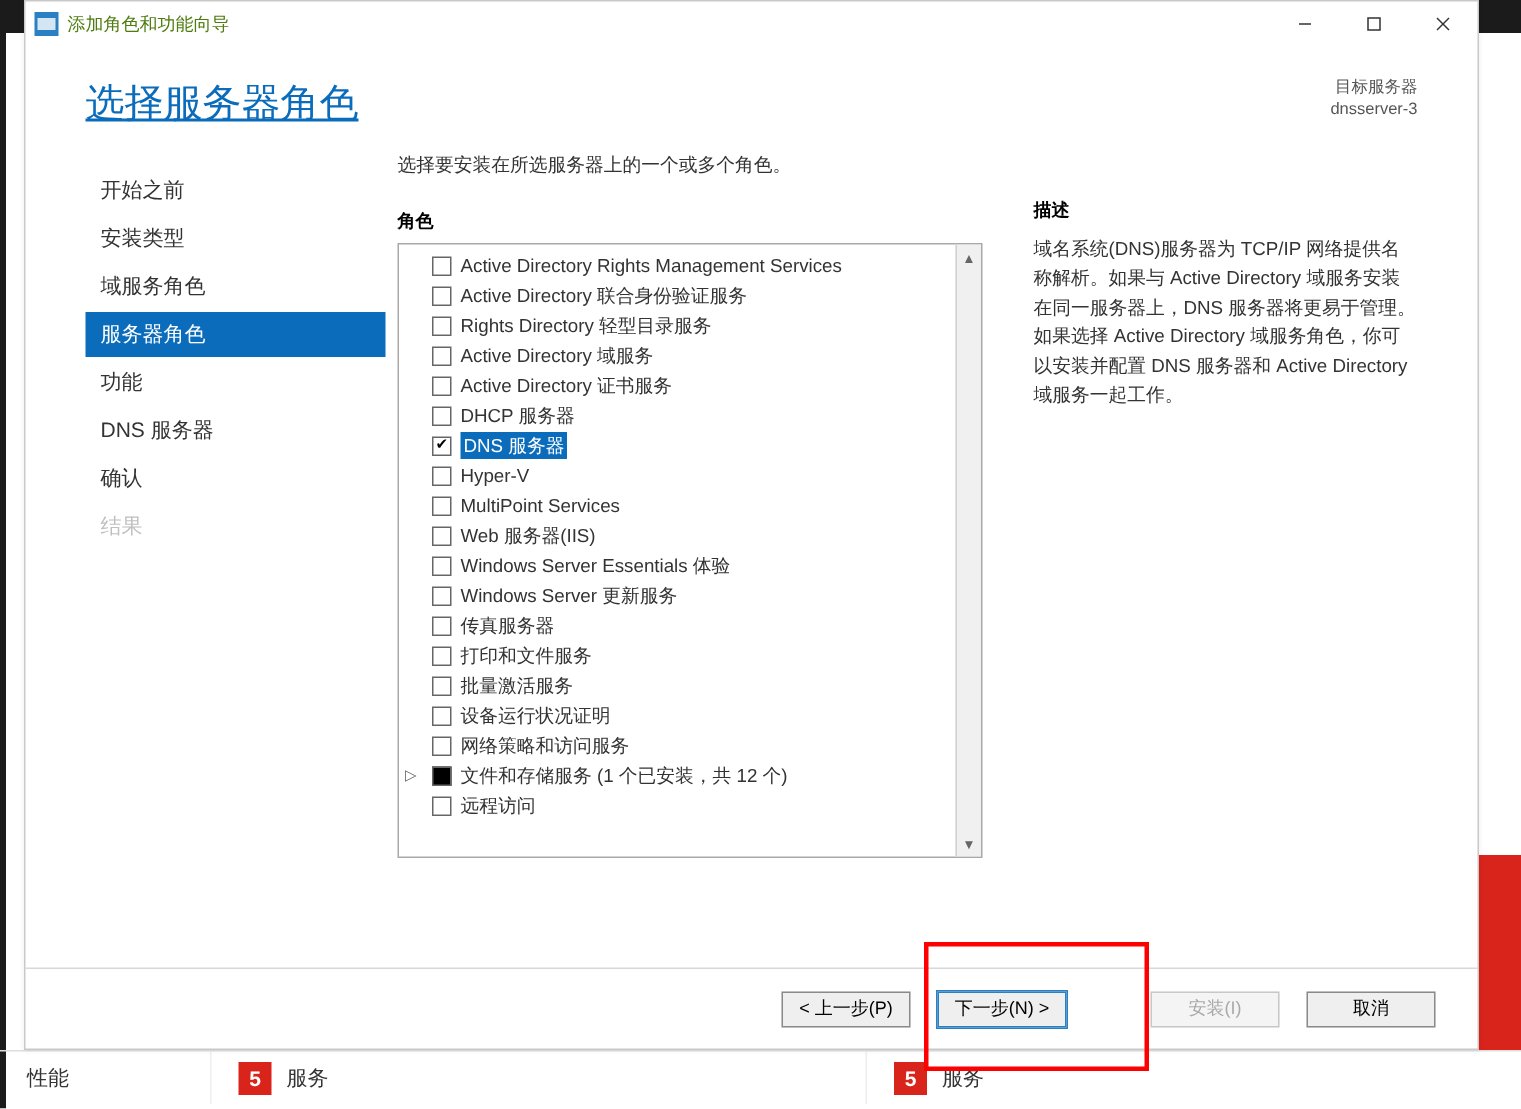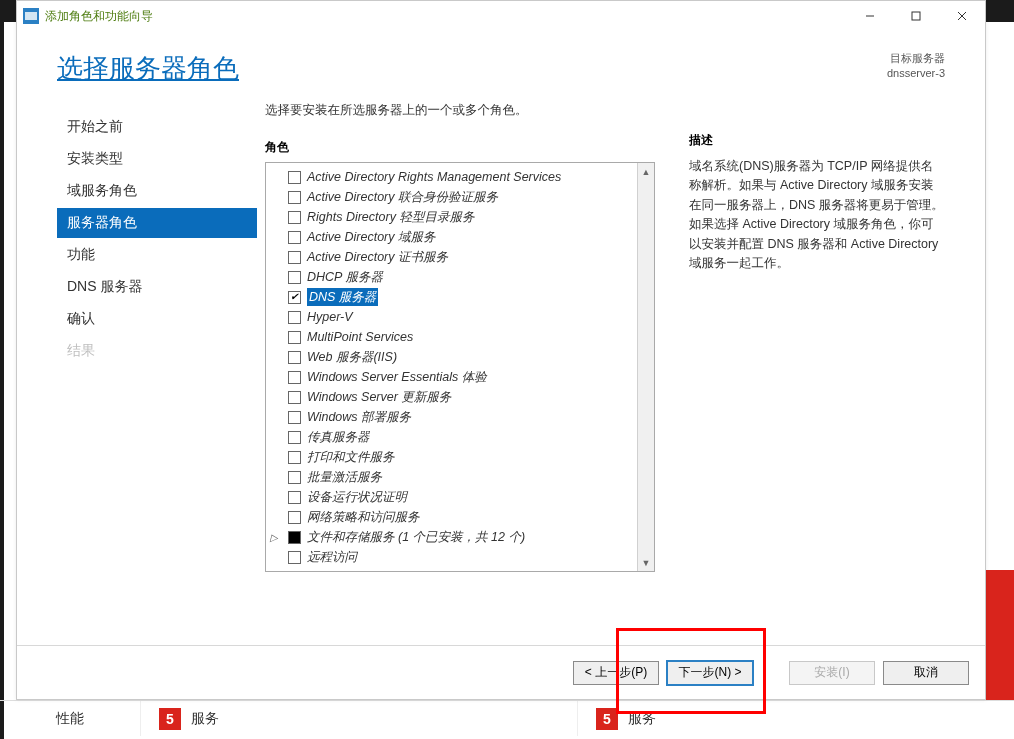--- a/index.html
+++ b/index.html
@@ -43,21 +43,21 @@
     color: #333;
   }
   .bd-cell {
     padding: 0 18px;
     display: flex;
     align-items: center;
     gap: 10px;
     border-left: 1px solid #eee;
     height: 100%;
   }
-  .bd-cell.first { flex: 0 0 140px; justify-content: center; border-left: none; }
+  .bd-cell.first { flex: 0 0 140px; border-left: none; }
   .bd-cell.wide { flex: 1; }
   .bd-badge {
     background: #d9241c;
     color: #fff;
     font-weight: bold;
     width: 22px; height: 22px;
     display: inline-flex; align-items: center; justify-content: center;
   }
   .backdrop-right-red {
     position: absolute;
@@ -143,21 +143,20 @@
     display:flex; flex-direction:column;
   }
   .instruction { font-size: 12.5px; color:#333; margin-bottom: 10px; }
   .list-header { font-weight: bold; font-size: 12px; margin: 10px 0 6px 0; }
   .roles-wrap {
     border: 1px solid #a9a9a9;
     width: 390px;
     height: 410px;
     overflow-x: hidden;
     position: relative;
-    font-style: italic;
   }
   .roles-list {
     padding: 4px 0;
   }
   .role-row {
     display:flex; align-items:center;
     padding: 1px 4px 1px 22px;
     font-size: 12.5px;
     color:#333;
     line-height: 18px;
@@ -197,22 +196,22 @@
   }
   .desc-header { font-weight:bold; font-size:12px; margin: 30px 0 8px 0;}
   .desc-text { font-size:12.5px; color:#333; line-height:1.55; }
 
   
   .footer {
     position:absolute; left:0; right:0; bottom:0;
     height: 54px;
     border-top: 1px solid #d8d8d8;
     display:flex; align-items:center; justify-content:flex-end;
-    gap: 8px;
-    padding-right: 16px;
+    gap: 18px;
+    padding-right: 28px;
     padding-left: 22px;
   }
   .btn {
     min-width: 86px; height: 24px;
     border:1px solid #8a8a8a;
     background:#efefef;
     font-size:12px;
     padding: 0 10px;
     cursor:pointer;
   }
@@ -350,24 +349,20 @@
             <div class="role-row">
               <span class="cb"></span>
               <span class="role-label">Windows Server Essentials 体验</span>
             </div>
             <div class="role-row">
               <span class="cb"></span>
               <span class="role-label">Windows Server 更新服务</span>
             </div>
             <div class="role-row">
               <span class="cb"></span>
-              <span class="role-label">Windows 部署服务</span>
-            </div>
-            <div class="role-row">
-              <span class="cb"></span>
               <span class="role-label">传真服务器</span>
             </div>
             <div class="role-row">
               <span class="cb"></span>
               <span class="role-label">打印和文件服务</span>
             </div>
             <div class="role-row">
               <span class="cb"></span>
               <span class="role-label">批量激活服务</span>
             </div>

